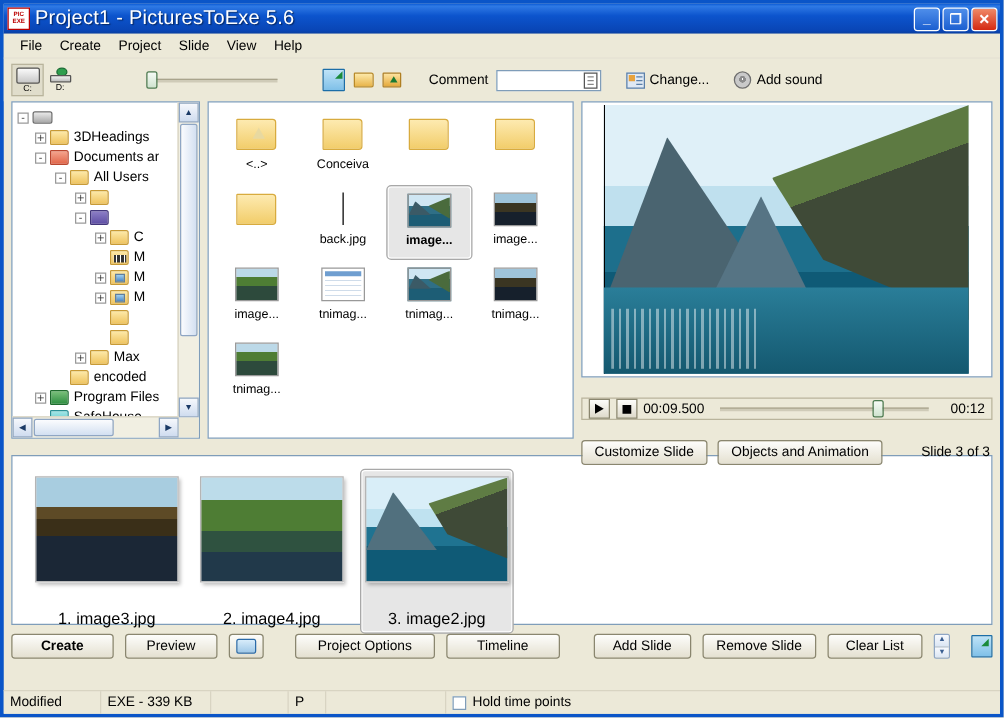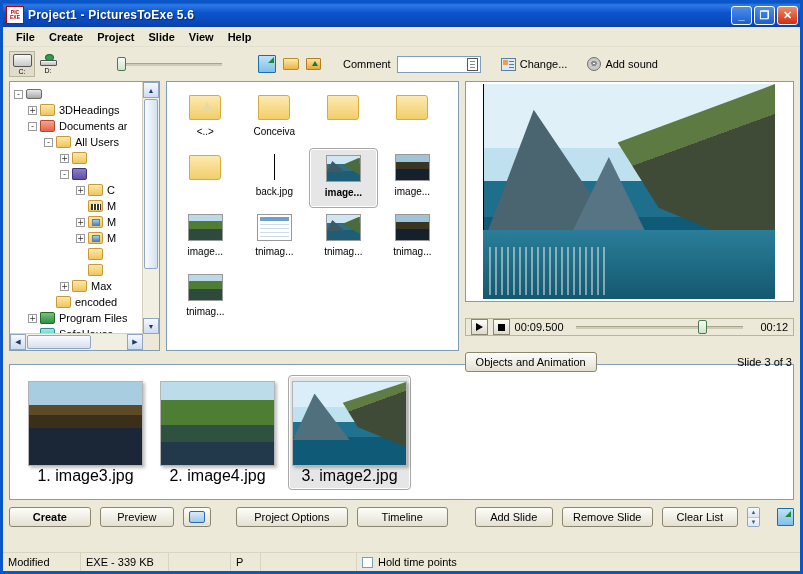--- a/index.html
+++ b/index.html
@@ -13,33 +13,33 @@
   .app{position:relative;width:803px;height:574px;box-sizing:border-box;
        border:3px solid #0a55c8;background:#ece9d8;}
 
   
   .titlebar{height:24px;
     background:linear-gradient(180deg,#0a5ad4 0%,#2f7ae5 8%,#0c54cd 40%,#0945b5 90%,#0a3f9e 100%);
     display:flex;align-items:center;padding:0 2px 0 3px;box-sizing:border-box;}
   .title-ico{width:16px;height:16px;background:#fff;border:1px solid #b00;
     display:flex;flex-direction:column;justify-content:center;align-items:center;
     font-size:5px;line-height:5px;color:#b00;font-weight:bold;margin-right:4px;flex:0 0 auto;}
-  .title-text{color:#fff;font-weight:bold;font-size:12px;letter-spacing:.2px;
+  .title-text{color:#fff;font-weight:normal;font-size:16px;letter-spacing:.2px;
     text-shadow:1px 1px 1px rgba(0,0,0,.5);flex:1 1 auto;white-space:nowrap;}
   .wbtns{display:flex;gap:2px;align-items:center;}
   .wbtn{width:21px;height:19px;border:1px solid #fff;border-radius:3px;
     display:flex;align-items:center;justify-content:center;
     color:#fff;font-size:11px;font-weight:bold;box-sizing:border-box;
     background:linear-gradient(180deg,#4f8eea,#1b5fd0);}
   .wbtn.close{background:linear-gradient(180deg,#f08a68,#d42a12);}
 
   
   .menubar{height:19px;display:flex;align-items:center;padding-left:6px;
     background:#ece9d8;border-bottom:1px solid #e3e0d2;}
-  .menu-item{padding:1px 7px;font-size:11px;cursor:default;font-weight:bold;}
+  .menu-item{padding:1px 7px;font-size:11px;cursor:default;}
 
   
   .toolbar{height:34px;display:flex;align-items:center;background:#ece9d8;padding:0 6px;
     box-sizing:border-box;}
   .drive-btn{width:26px;height:26px;display:flex;flex-direction:column;align-items:center;
     justify-content:center;box-sizing:border-box;}
   .drive-btn.sel{border:1px solid #b9b49c;background:#e0ddcb;}
   .drive-lbl{font-size:7px;line-height:7px;margin-top:1px;}
   .drv-c{width:17px;height:11px;border:1px solid #555;border-radius:2px;
     background:linear-gradient(180deg,#fafafa,#c8c8c8);}
@@ -204,21 +204,21 @@
     box-shadow:2px 2px 3px rgba(0,0,0,.25);}
   .s-island{background:linear-gradient(180deg,#a8cde0 0 28%,#5d4a26 28% 40%,#3a2f18 40% 56%,#1b2736 56% 100%);}
   .s-green{background:linear-gradient(180deg,#bcdcea 0 22%,#4e7d34 22% 52%,#2f5240 52% 72%,#21394a 72% 100%);}
   .s-fjord{position:relative;overflow:hidden;
     background:linear-gradient(180deg,#d9eef8 0 30%,#bfe2f0 30% 48%,#1f7391 48% 66%,#0f5a76 66% 100%);}
   .s-fjord i{position:absolute;left:0;top:14%;width:50%;height:56%;background:#51707e;
     clip-path:polygon(0 100%,38% 0,100% 100%);}
   .s-fjord b{position:absolute;right:0;top:0;width:56%;height:78%;
     background:linear-gradient(160deg,#5f7c44 0 36%,#3f4a37 36% 100%);
     clip-path:polygon(100% 0,0 32%,24% 70%,100% 100%);}
-  .slabel{font-size:16px;margin-top:1px;}
+  .slabel{font-size:13px;margin-top:21px;}
 
   
   .bottombar{display:flex;align-items:center;gap:9px;padding:7px 6px 0 6px;box-sizing:border-box;}
   .spinner{width:14px;height:20px;display:flex;flex-direction:column;border:1px solid #8fa6c4;
     box-sizing:border-box;border-radius:2px;overflow:hidden;}
   .spin-h{flex:1;background:linear-gradient(180deg,#f7f9fd,#dbe6f4);display:flex;
     align-items:center;justify-content:center;font-size:6px;color:#3b5f91;}
   .spin-h+.spin-h{border-top:1px solid #b8c6d9;}
   .ic-sq-btn{width:18px;height:18px;border:1px solid #1c6ea8;border-radius:1px;
     background:linear-gradient(180deg,#bfe3f7,#7fc0e8);position:relative;box-sizing:border-box;}
@@ -517,20 +517,21 @@
           </div>
         <div class="ptime">00:09.500</div>
         <div class="ptrack">
           <div class="tr"></div>
           <div class="th"></div>
         </div>
         <div class="ptime" style="text-align:right;min-width:36px">00:12</div>
       </div>
 
       <div class="under-btns">
+        <div class="btn">Customize Slide</div>
         <div class="btn">Objects and Animation</div>
         <div class="slide-count">Slide 3 of 3</div>
       </div>
     </div>
   </div>
 
   <div class="strip">
     <div class="slide">
       <div class="sthumb s-island"></div>
       <div class="slabel">1. image3.jpg</div>

